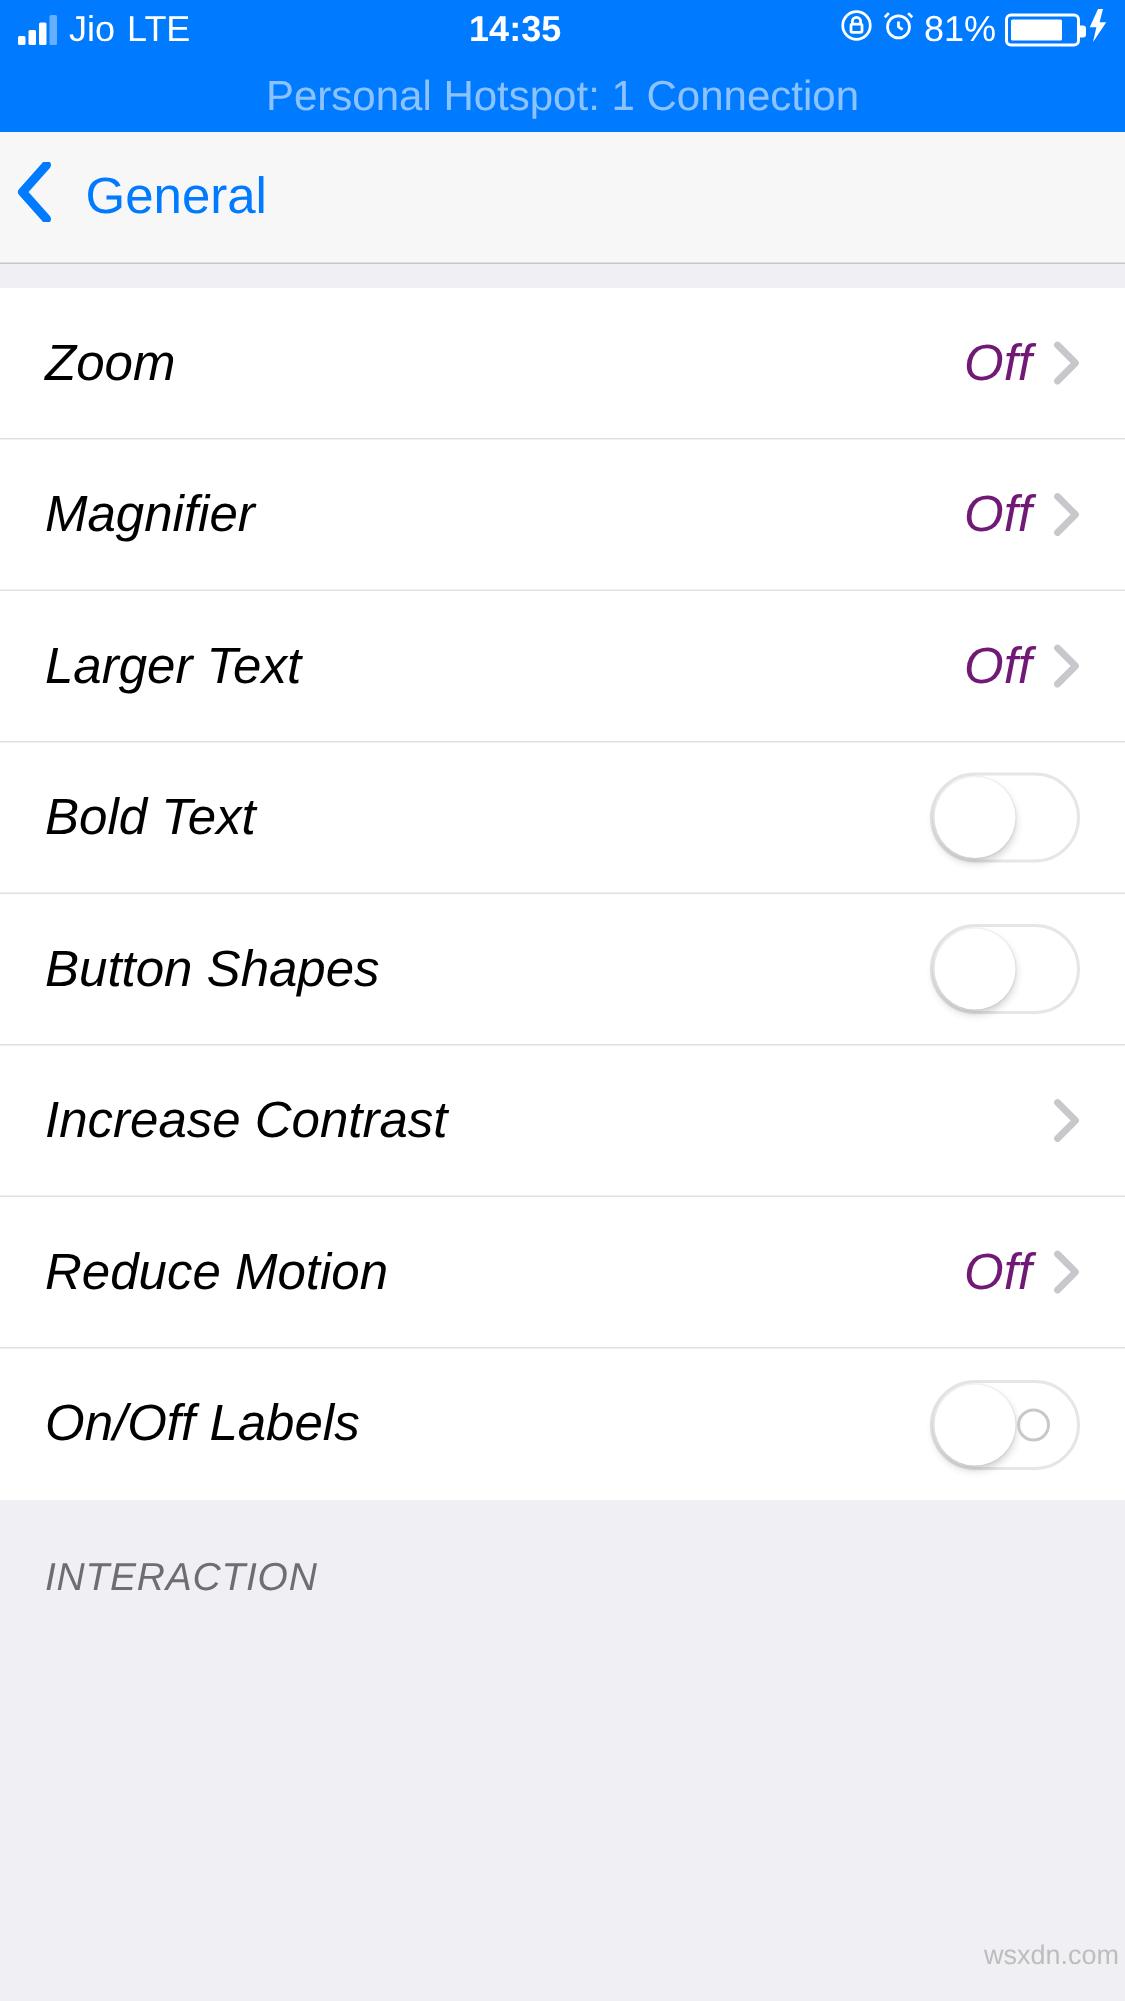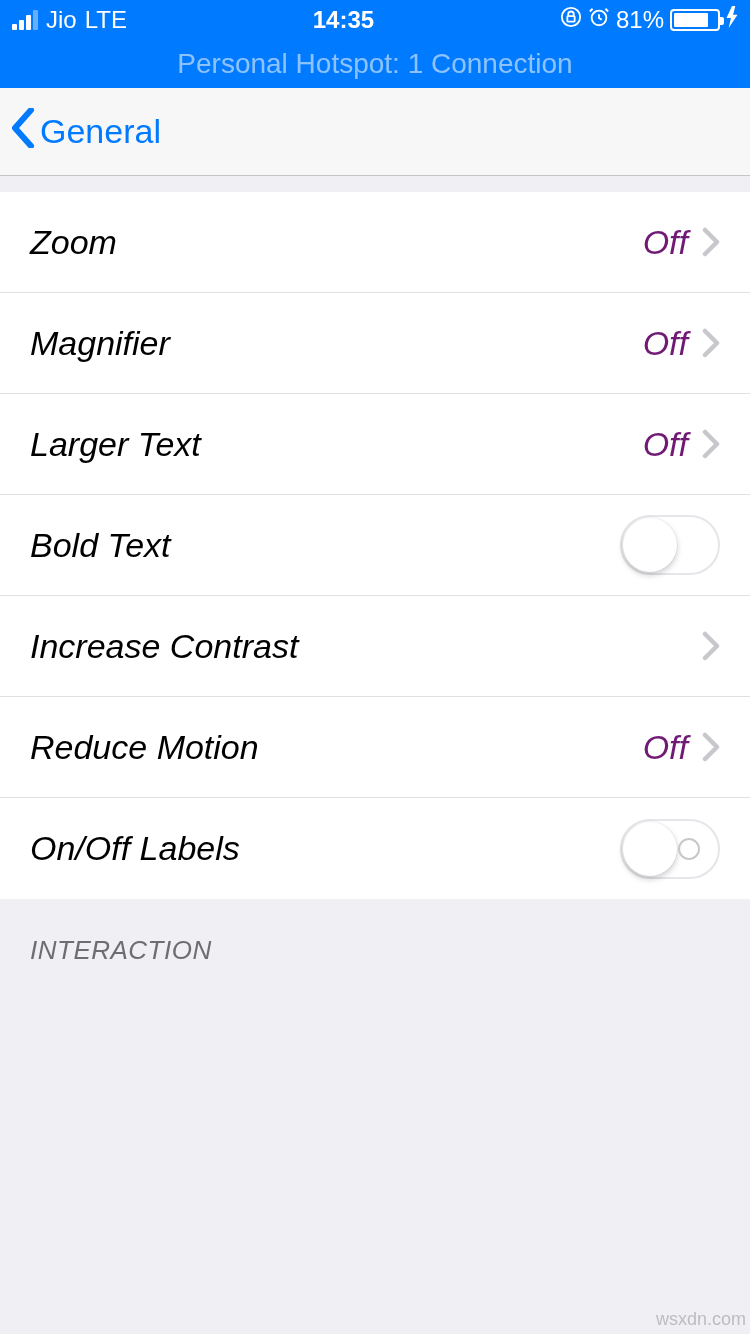--- a/index.html
+++ b/index.html
@@ -47,21 +47,21 @@
     font-size:28px; font-weight:400;
   }
   .nav-bar{
     height:88px; background:#f7f7f8;
     border-bottom:1px solid #c6c6c8;
     display:flex; align-items:center; justify-content:center;
     position:relative;
   }
   .nav-back{
     position:absolute; left:10px; top:0; bottom:0;
-    display:flex; align-items:center; gap:2px;
+    display:flex; align-items:center; gap:19px;
     color:#007aff; font-size:34px;
   }
   .nav-title{
     color:#000; font-size:34px; font-weight:600;
   }
   .back-chevron{ font-size:44px; line-height:1; font-weight:300; margin-right:2px;}
   .content{ padding-top:16px;font-style:italic; }
   .group{ background:#fff; }
   .row{
     height:101px; display:flex; align-items:center;
@@ -85,21 +85,21 @@
   .switch.onoff::after{
     content:""; position:absolute; right:18px; top:50%; transform:translateY(-50%);
     width:18px; height:18px; border:2px solid #c8c8cc; border-radius:50%;
   }
   .highlight{ outline:6px solid #d3001b; outline-offset:-3px; }
   .section-header{
     padding:36px 30px 10px; font-size:26px; color:#6d6d72;
     text-transform:uppercase; letter-spacing:0.5px;
   }
   .watermark{
-    position:absolute; right:4px; bottom:4px; font-size:18px; color:#bdbdbd;
+    position:absolute; right:4px; bottom:20px; font-size:18px; color:#bdbdbd;
   }
 </style>
 </head>
 <body>
 
 <div class="status-bar">
   <div class="status-left">
     <span class="signal-bars">
       <span></span>
         <span></span>
@@ -184,20 +184,26 @@
         </span>
     </div>
 
     <div class="row">
       <span class="row-label">Bold Text</span>
       <div class="switch">
           <div class="switch-knob"></div>
         </div>
     </div>
 
+    <div class="row">
+      <span class="row-label">Button Shapes</span>
+      <div class="switch">
+          <div class="switch-knob"></div>
+        </div>
+    </div>
 
     <div class="row">
       <span class="row-label">Increase Contrast</span>
       <span class="chevron">
           <svg viewBox="0 0 12 20" fill="none" stroke="#c7c7cc" stroke-width="3" stroke-linecap="round" stroke-linejoin="round">
             <polyline points="2,2 10,10 2,18"></polyline>
           </svg>
         </span>
     </div>
 

